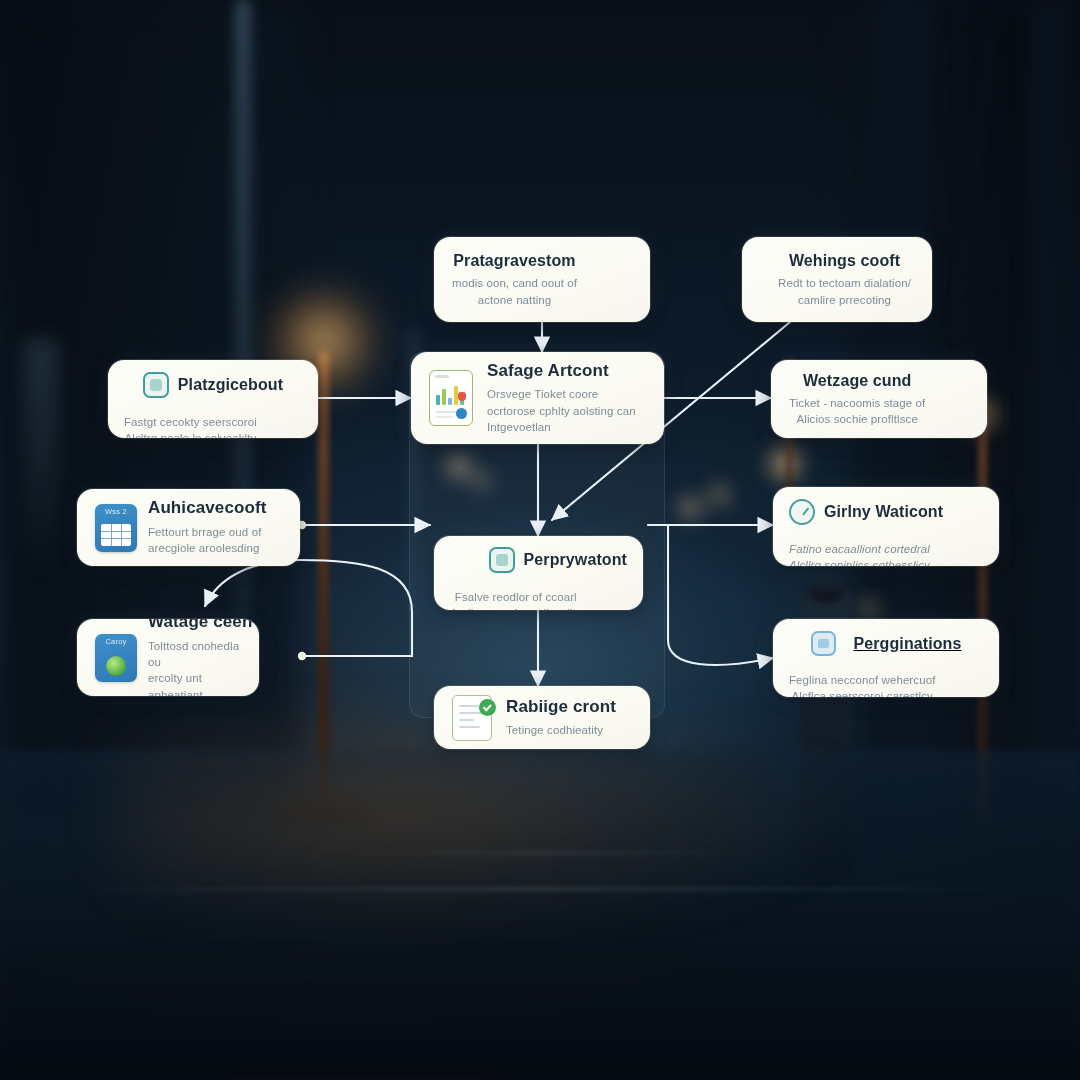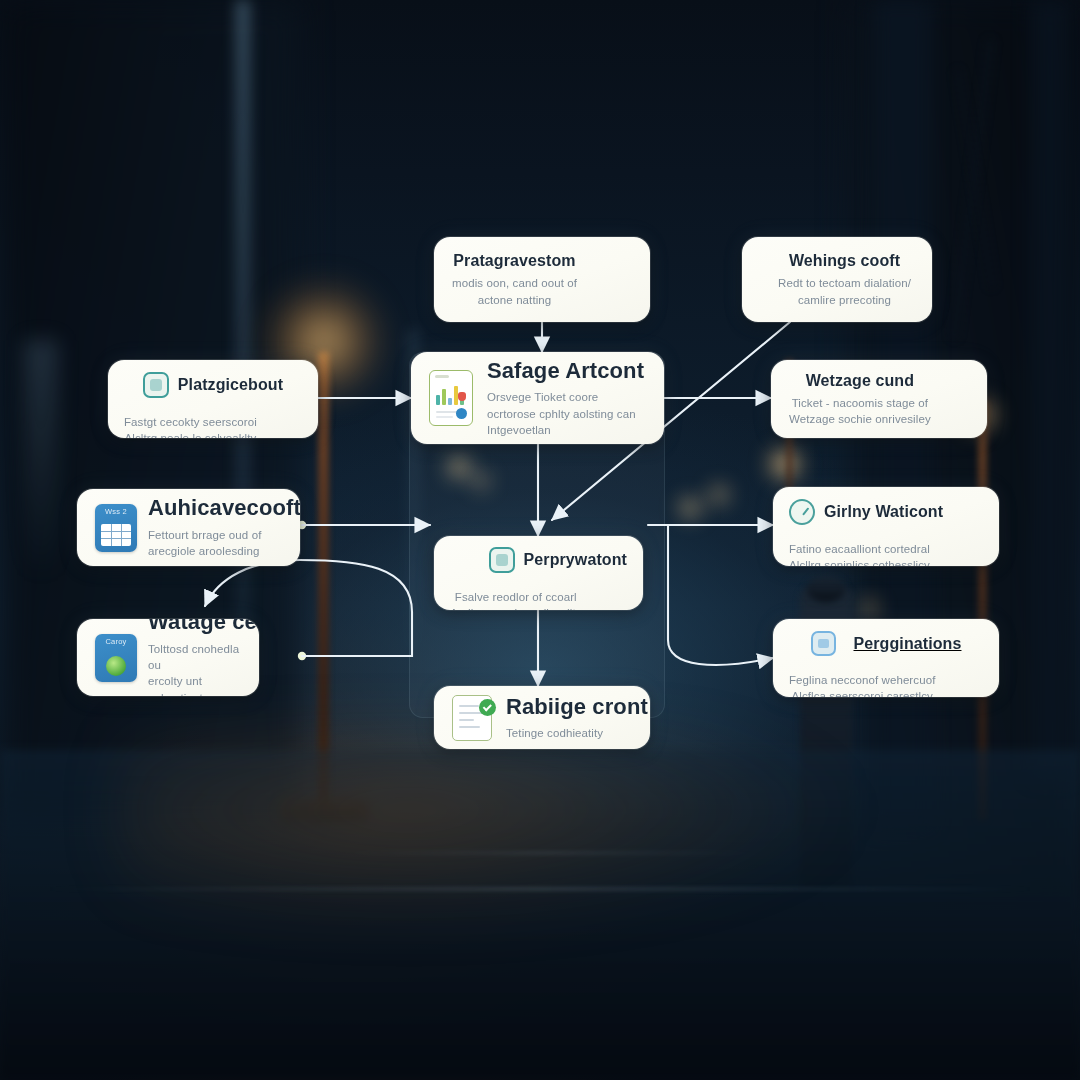--- a/index.html
+++ b/index.html
@@ -99,21 +99,21 @@
     box-shadow:0 4px 16px rgba(0,0,0,.42), 0 0 0 1px rgba(255,255,255,.16), 0 0 22px rgba(150,190,220,.10);
     padding:14px 18px;
     display:flex; align-items:flex-start; gap:11px;
     overflow:hidden;
   }
   .node.centered { justify-content:center; text-align:center; }
   .node .body { min-width:0; flex:1; }
   .node.centered .body { flex:0 1 auto; }
 
   .node-title {
-    font-size:22px; font-weight:700; color:#1d2b3a;
+    font-size:17px; font-weight:700; color:#1d2b3a;
     letter-spacing:.1px; line-height:1.2; margin-bottom:5px;
     white-space:nowrap;
   }
   .node.small .node-title { font-size:16px; }
   .node-desc {
     font-size:11.5px; color:#7f8c99; line-height:1.42;
     letter-spacing:.1px;
   }
 
   .node-icon { flex:0 0 auto; position:relative; }
@@ -383,30 +383,30 @@
     <div class="body">
       <div class="node-title">Rabiige cront</div>
       <div class="node-desc">Tetinge codhieatity</div>
     </div>
   </div>
 
   <div class="node centered small" style="left:771px; top:360px; width:216px; height:78px; flex-direction:column;">
     <div class="body">
       <div class="node-title">Wetzage  cund</div>
       <div class="node-desc">Ticket -  nacoomis stage of</div>
-      <div class="node-desc">Wetzage   sochie onrivesiley</div>
+      <div class="node-desc">Alicios   sochie profltlsce</div>
     </div>
   </div>
 
   <div class="node small" style="left:773px; top:487px; width:226px; height:79px; flex-direction:column; padding:12px 16px;">
     <div class="row" style="display:flex;align-items:center;gap:9px;width:100%;">
       <span class="node-icon ic-gauge"></span>
       <span class="node-title" style="margin-bottom:0;">Girlny Waticont</span>
     </div>
-    <div class="body" style="text-align:left;margin-top:5px;">
+    <div class="body" style="text-align:right;margin-top:5px;font-style:italic;">
       <div class="node-desc">Fatino   eacaalliont cortedral</div>
       <div class="node-desc">Alcllrg   soninlics cothesslicy</div>
     </div>
   </div>
 
   <div class="node small" style="left:773px; top:619px; width:226px; height:78px; flex-direction:column; padding:12px 16px;">
     <div class="row" style="display:flex;align-items:center;gap:18px;justify-content:center;width:100%;text-decoration:underline;">
       <span class="node-icon ic-bluesq"></span>
       <span class="node-title" style="margin-bottom:0;">Pergginations</span>
     </div>

